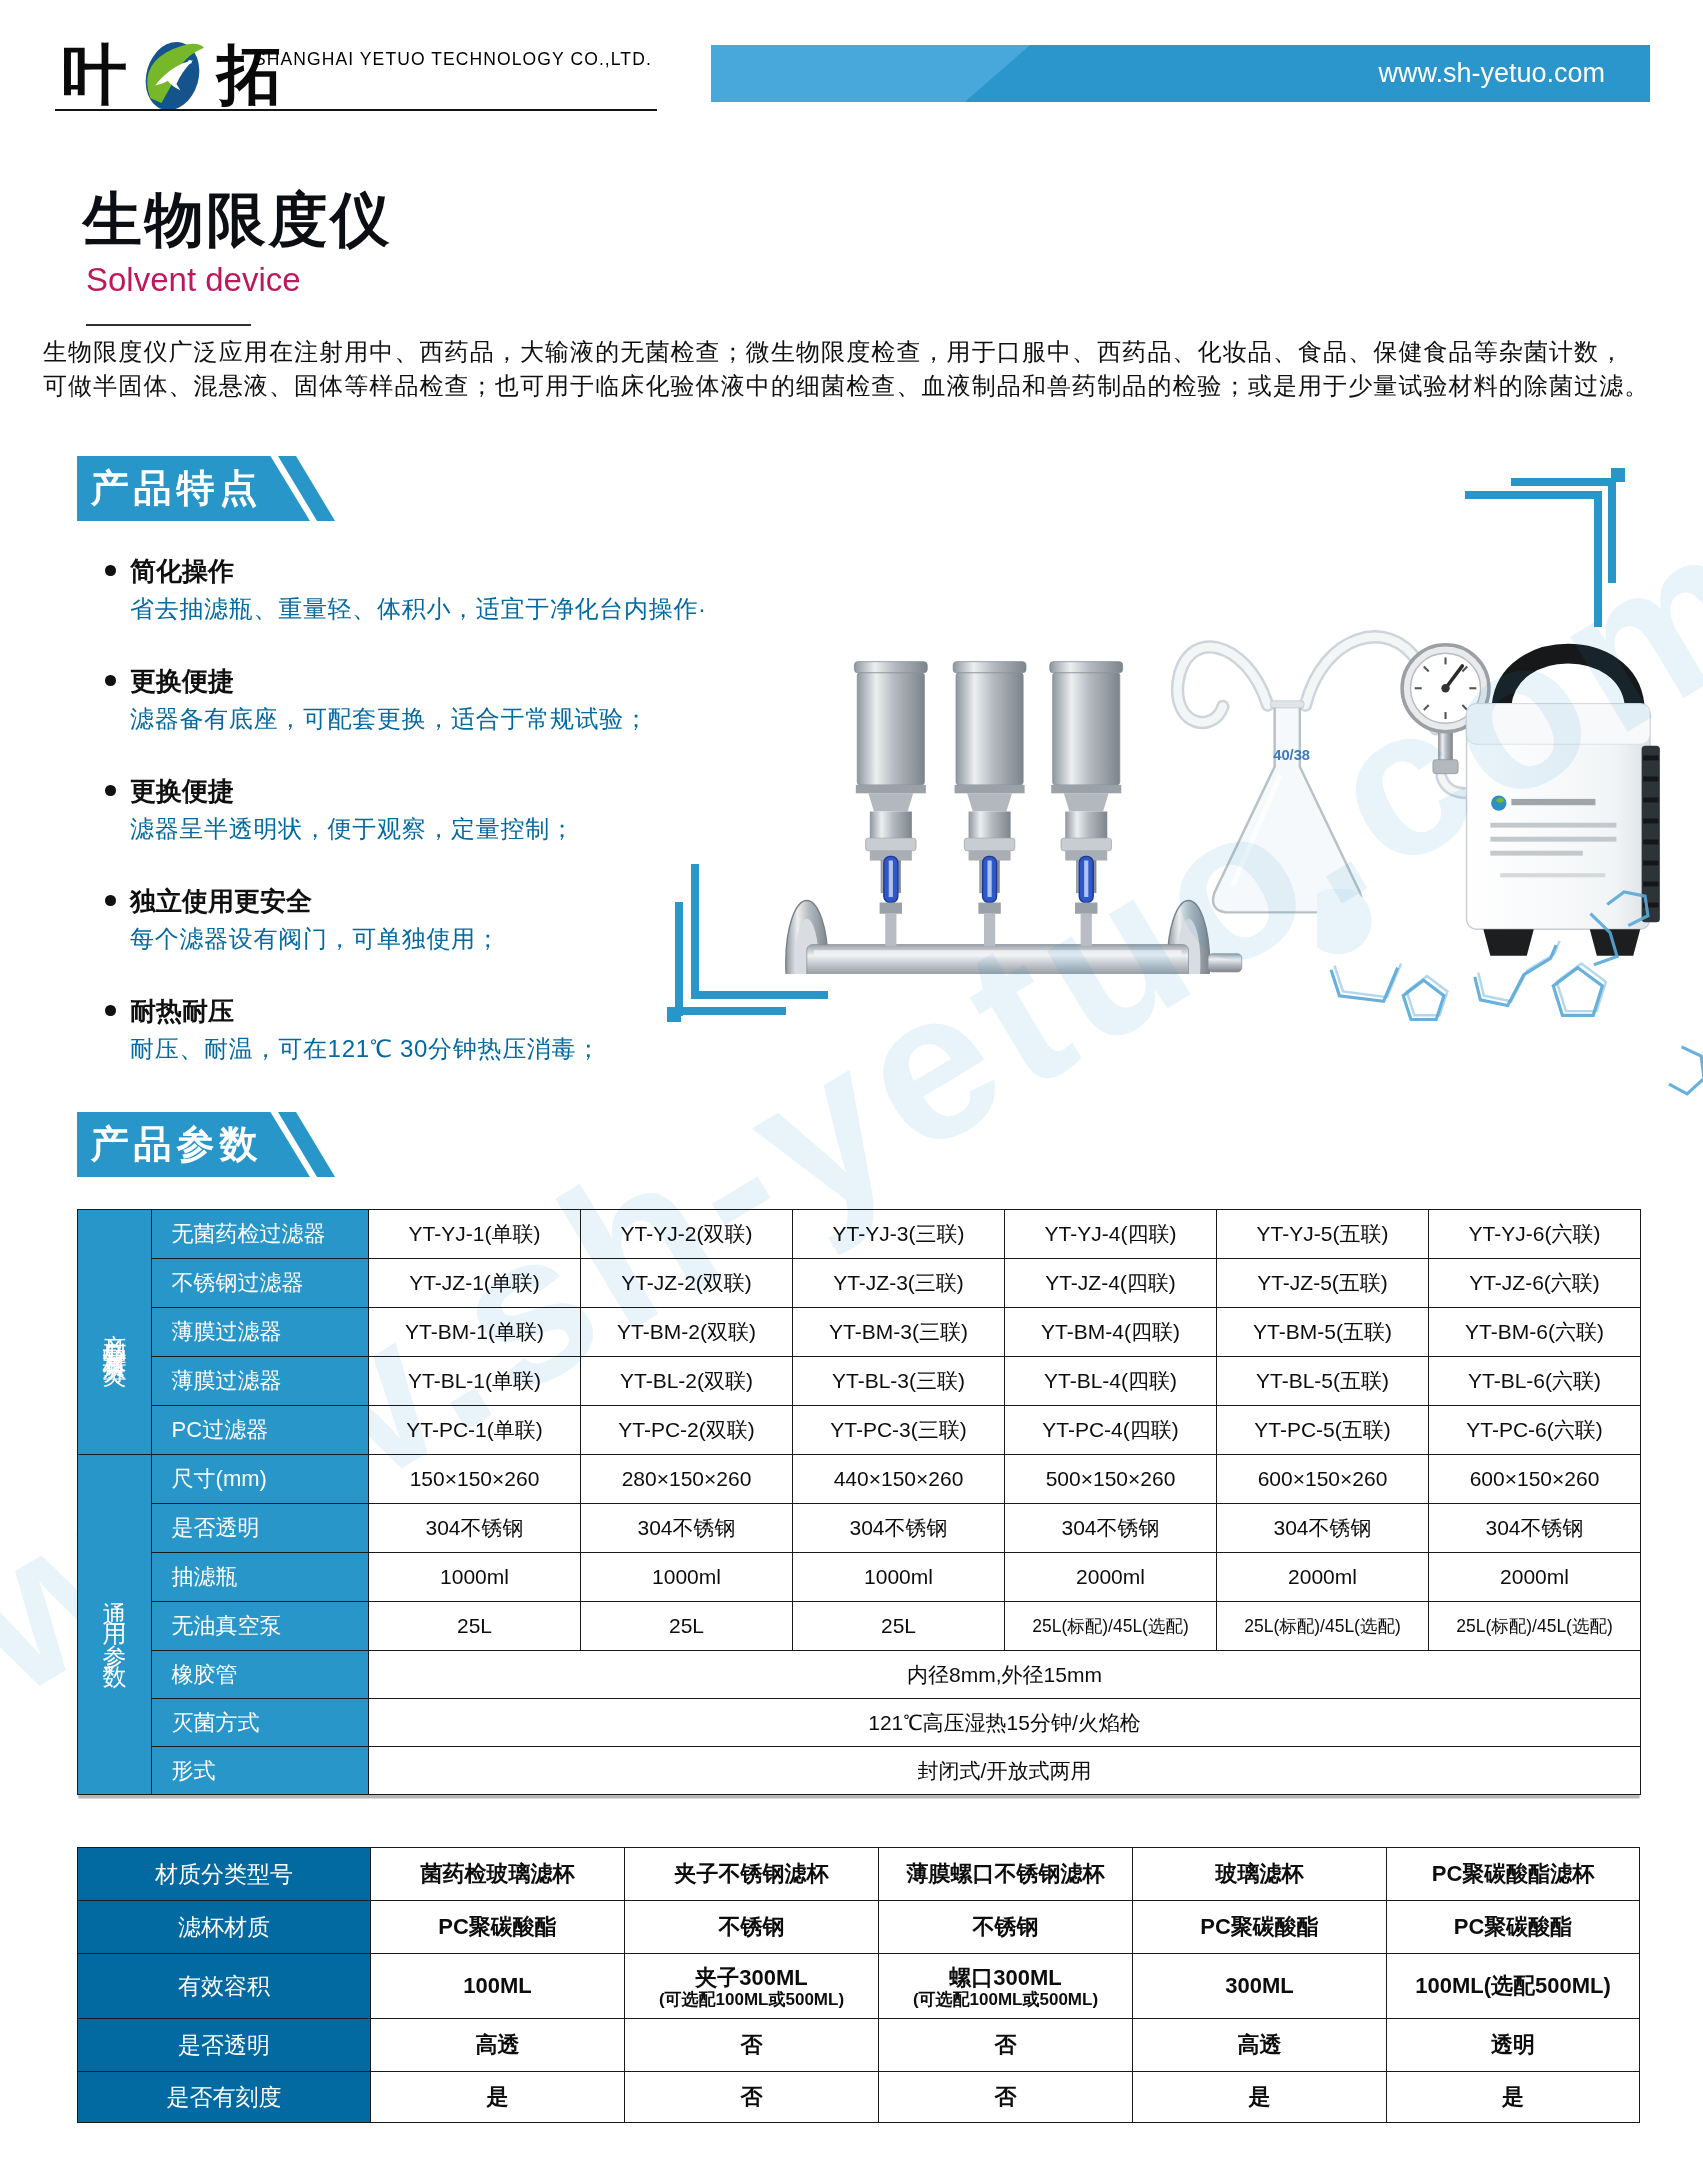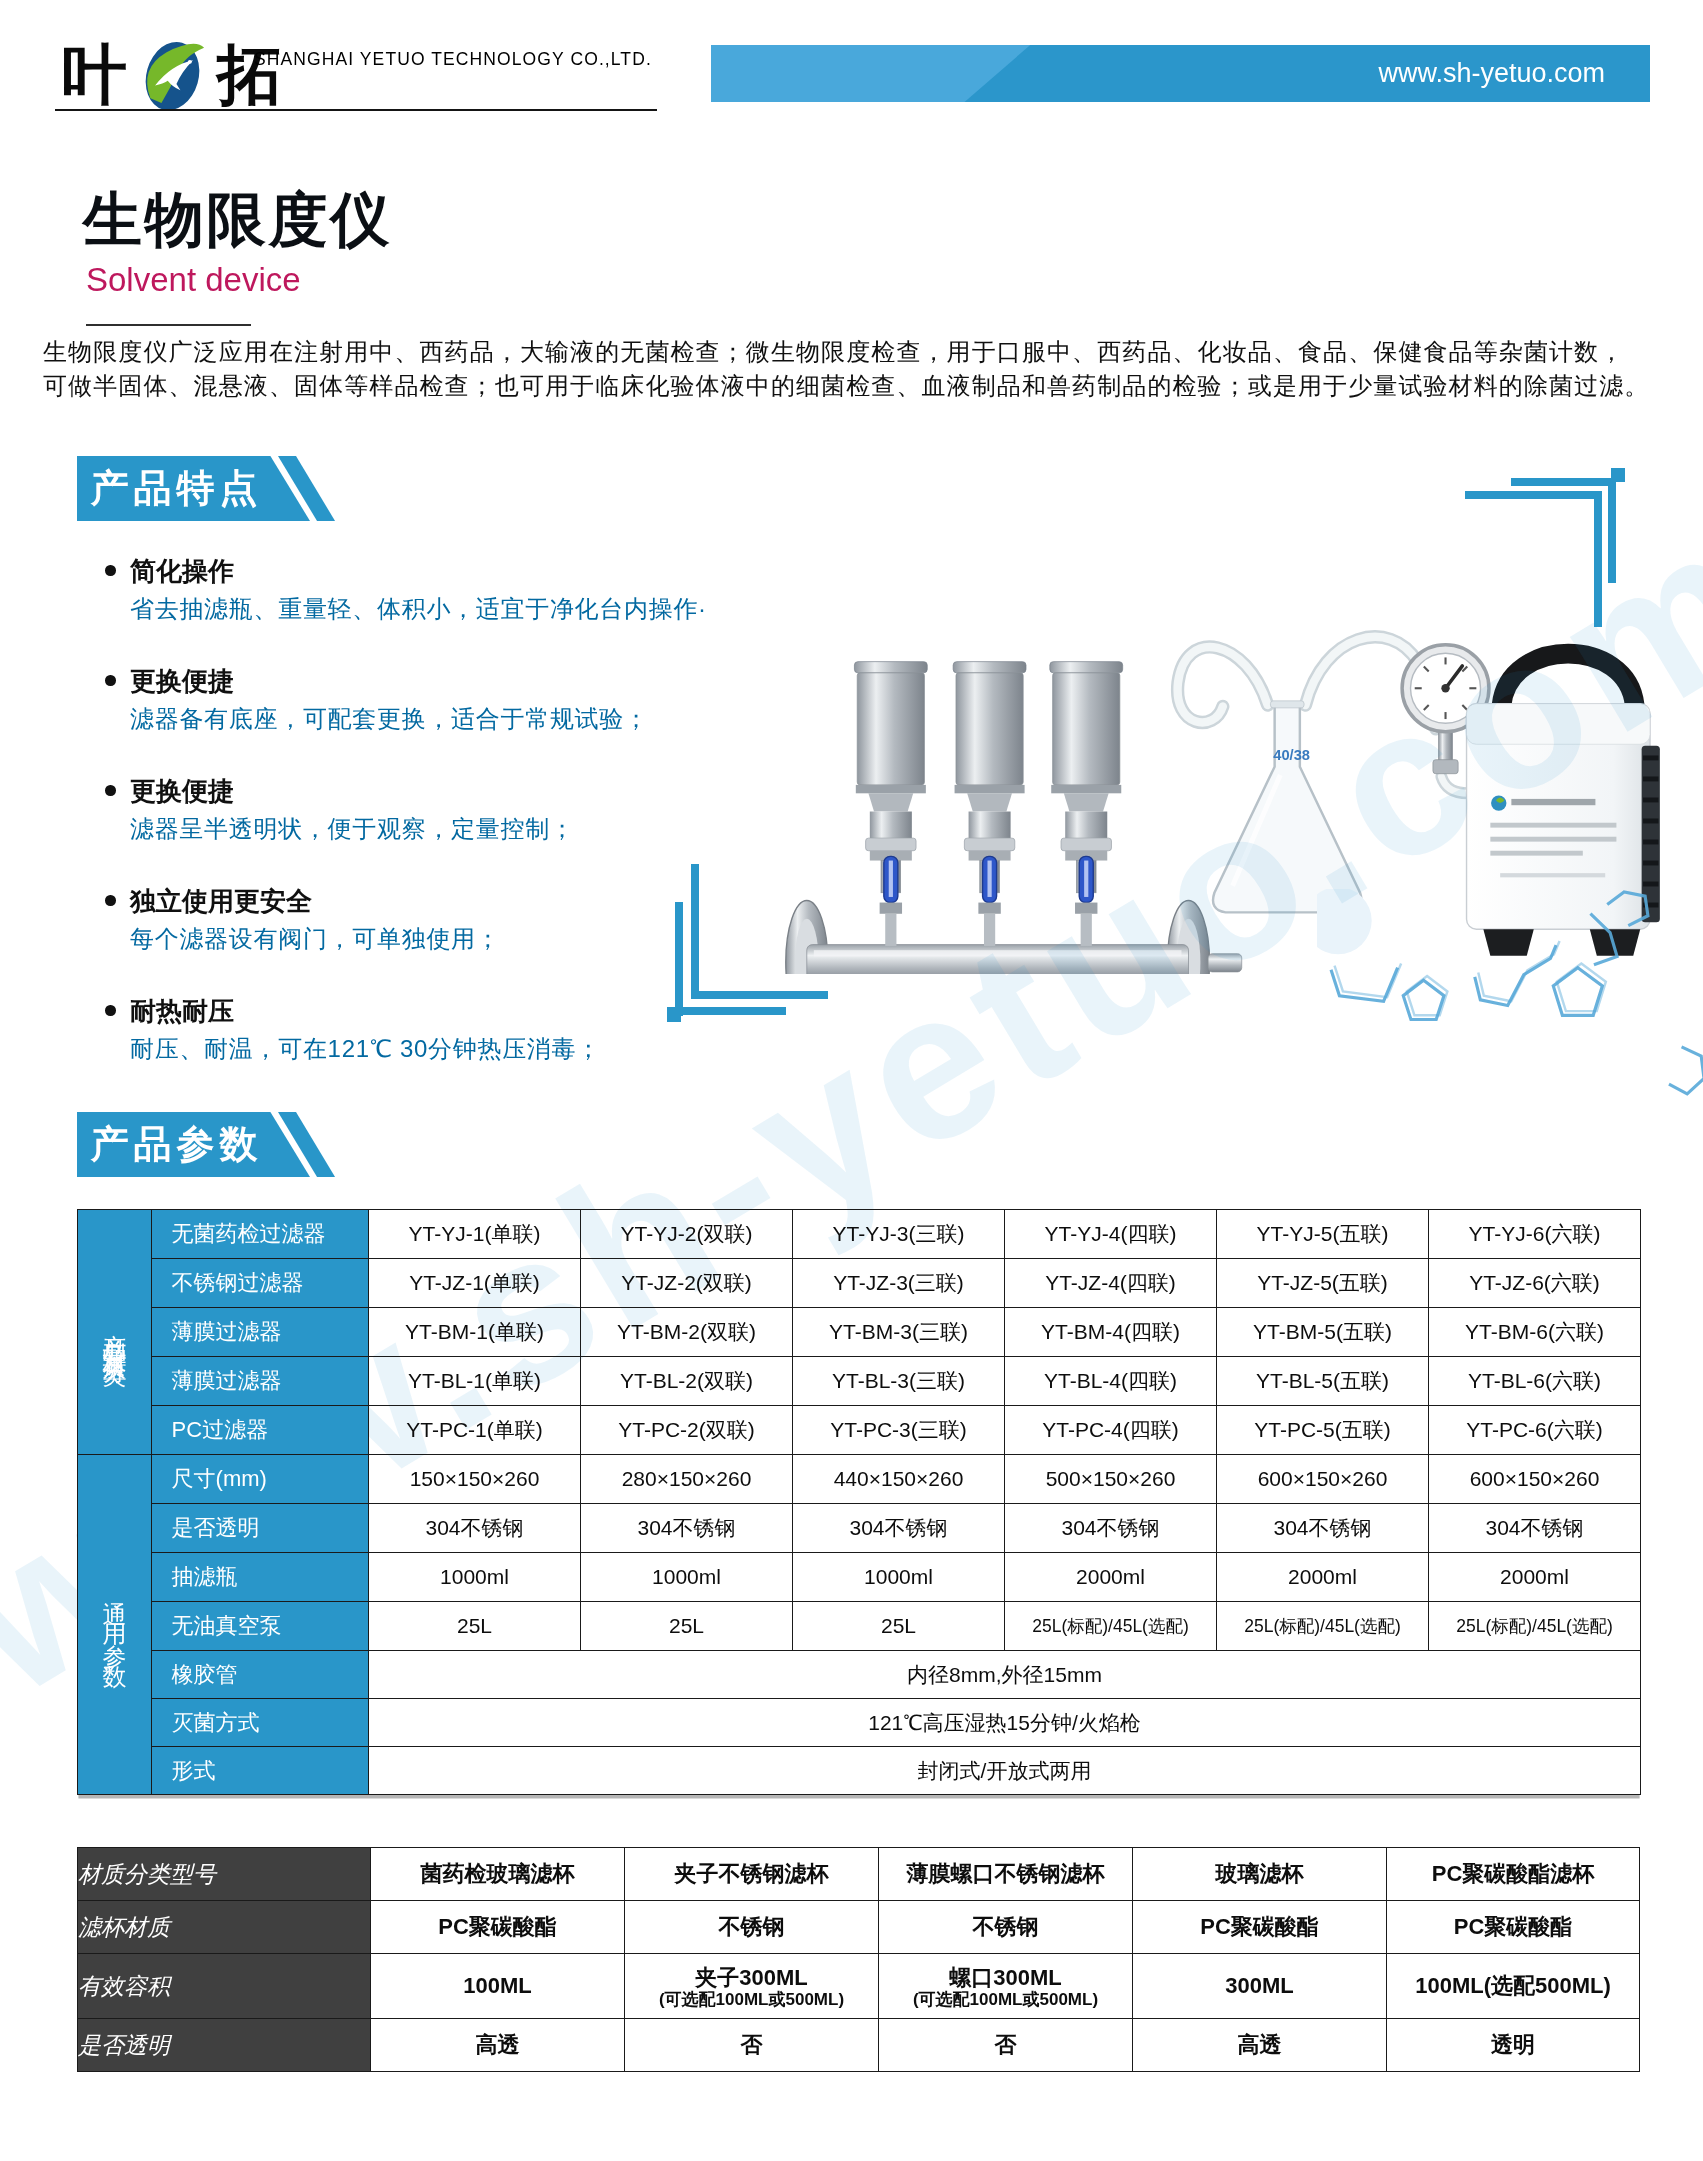--- a/index.html
+++ b/index.html
@@ -54,21 +54,21 @@
   .t1{position:absolute;left:77px;top:1209px;width:1561px;box-shadow:0 4.9px 0 -1.4px #b6b6b6;}
   .t2{position:absolute;left:77px;top:1847px;width:1561px;}
   td{border:1.4px solid #1a1a1a;padding:0;}
   .h70{height:49px;} .h69{height:48px;}
   .r76{height:53px;} .r92{height:65px;} .r73{height:51px;}
   .vh{background:#2996c9;}
   .vt{writing-mode:vertical-rl;text-orientation:upright;margin:0 auto;color:#fff;
       font-size:24px;letter-spacing:4.2px;display:flex;align-items:center;}
   .vt2{letter-spacing:21px;}
   .bl{background:#2996c9;color:#fff;font-size:22px;padding-left:19.6px;}
-  .blc{background:#404040;color:#fff;font-size:23px;font-style:italic;}
+  .blc{background:#0369a1;color:#fff;font-size:23px;text-align:center;}
   .dc{background:transparent;color:#0d0d0d;font-size:21px;text-align:center;}
   .dc .sub{font-size:17px;line-height:18px;margin-top:-1.4px;}
   .sm{font-size:17.5px;}
   .t2 .dc{font-size:22px;font-weight:bold;}
 
   
   .product{position:absolute;left:694px;top:600px;}
   .molecules{position:absolute;left:1317px;top:889px;}
 </style>
 </head>
@@ -505,17 +505,35 @@
       <td class="dc">
             <div>否</div>
           </td>
       <td class="dc">
             <div>高透</div>
           </td>
       <td class="dc">
             <div>透明</div>
           </td>
     </tr>
+    <tr class="r73">
+      <td class="blc">是否有刻度</td>
+      <td class="dc">
+            <div>是</div>
+          </td>
+      <td class="dc">
+            <div>否</div>
+          </td>
+      <td class="dc">
+            <div>否</div>
+          </td>
+      <td class="dc">
+            <div>是</div>
+          </td>
+      <td class="dc">
+            <div>是</div>
+          </td>
+    </tr>
     </tbody>
   </table>
 
 </div>
 
 
 </body></html>

